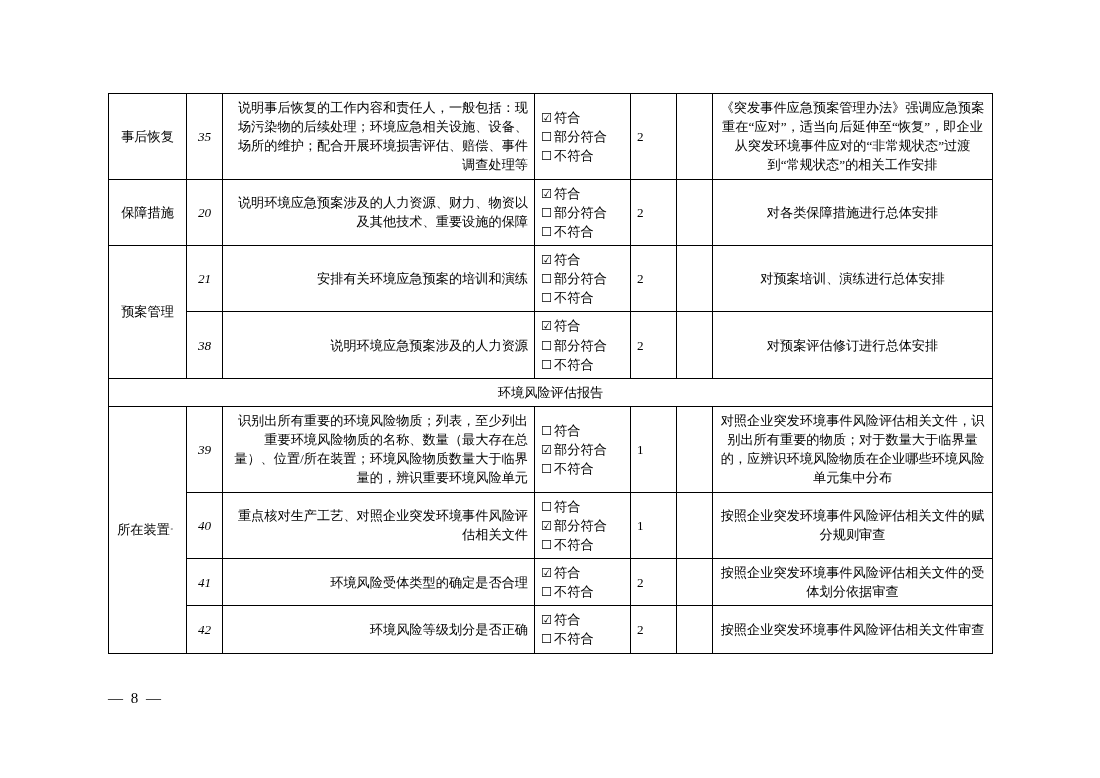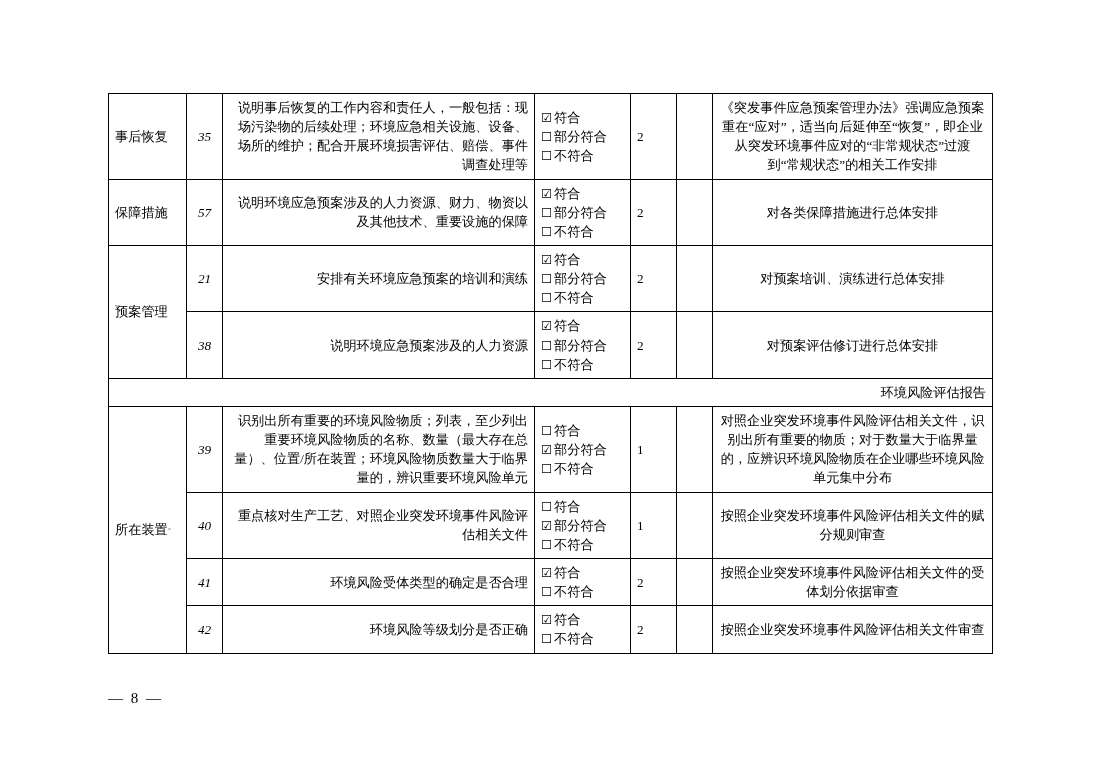--- a/index.html
+++ b/index.html
@@ -39,20 +39,21 @@
   
   col.c-cat   { width: 78px; }
   col.c-no    { width: 36px; }
   col.c-req   { width: 312px; }
   col.c-chk   { width: 96px; }
   col.c-score { width: 46px; }
   col.c-blank { width: 36px; }
   col.c-note  { width: 280px; }
 
   td.cat {
+    text-align: center;
     font-size: 13.2px;
   }
   td.no {
     text-align: center;
     font-size: 13.2px;
     font-style: italic;
   }
   td.req {
     text-align: right;
     vertical-align: middle;
@@ -69,21 +70,21 @@
     padding-top: 5px;
     font-size: 12.6px;
   }
   td.blank { }
   td.note {
     text-align: center;
     vertical-align: middle;
     font-size: 13px;
   }
   td.section {
-    text-align: right;
+    text-align: center;
     font-size: 14px;
     padding: 9px 0;
   }
   .opt {
     white-space: nowrap;
     display: block;
   }
   .box {
     font-family: "DejaVu Sans", sans-serif;
     font-size: 12.4px;
@@ -126,21 +127,21 @@
             <span class="opt"><span class="box">☑</span><span>符合</span></span>
             <span class="opt"><span class="box">☐</span><span>部分符合</span></span>
             <span class="opt"><span class="box">☐</span><span>不符合</span></span>
           </td>
           <td class="score">2</td>
           <td class="blank"></td>
           <td class="note" style="text-align: center;">《突发事件应急预案管理办法》强调应急预案重在“应对”，适当向后延伸至“恢复”，即企业从突发环境事件应对的“非常规状态”过渡到“常规状态”的相关工作安排</td>
         </tr>
         <tr>
           <td class="cat">保障措施</td>
-          <td class="no">57</td>
+          <td class="no">20</td>
           <td class="req">说明环境应急预案涉及的人力资源、财力、物资以及其他技术、重要设施的保障</td>
           <td class="chk">
             <span class="opt"><span class="box">☑</span><span>符合</span></span>
             <span class="opt"><span class="box">☐</span><span>部分符合</span></span>
             <span class="opt"><span class="box">☐</span><span>不符合</span></span>
           </td>
           <td class="score">2</td>
           <td class="blank"></td>
           <td class="note">对各类保障措施进行总体安排</td>
         </tr>

